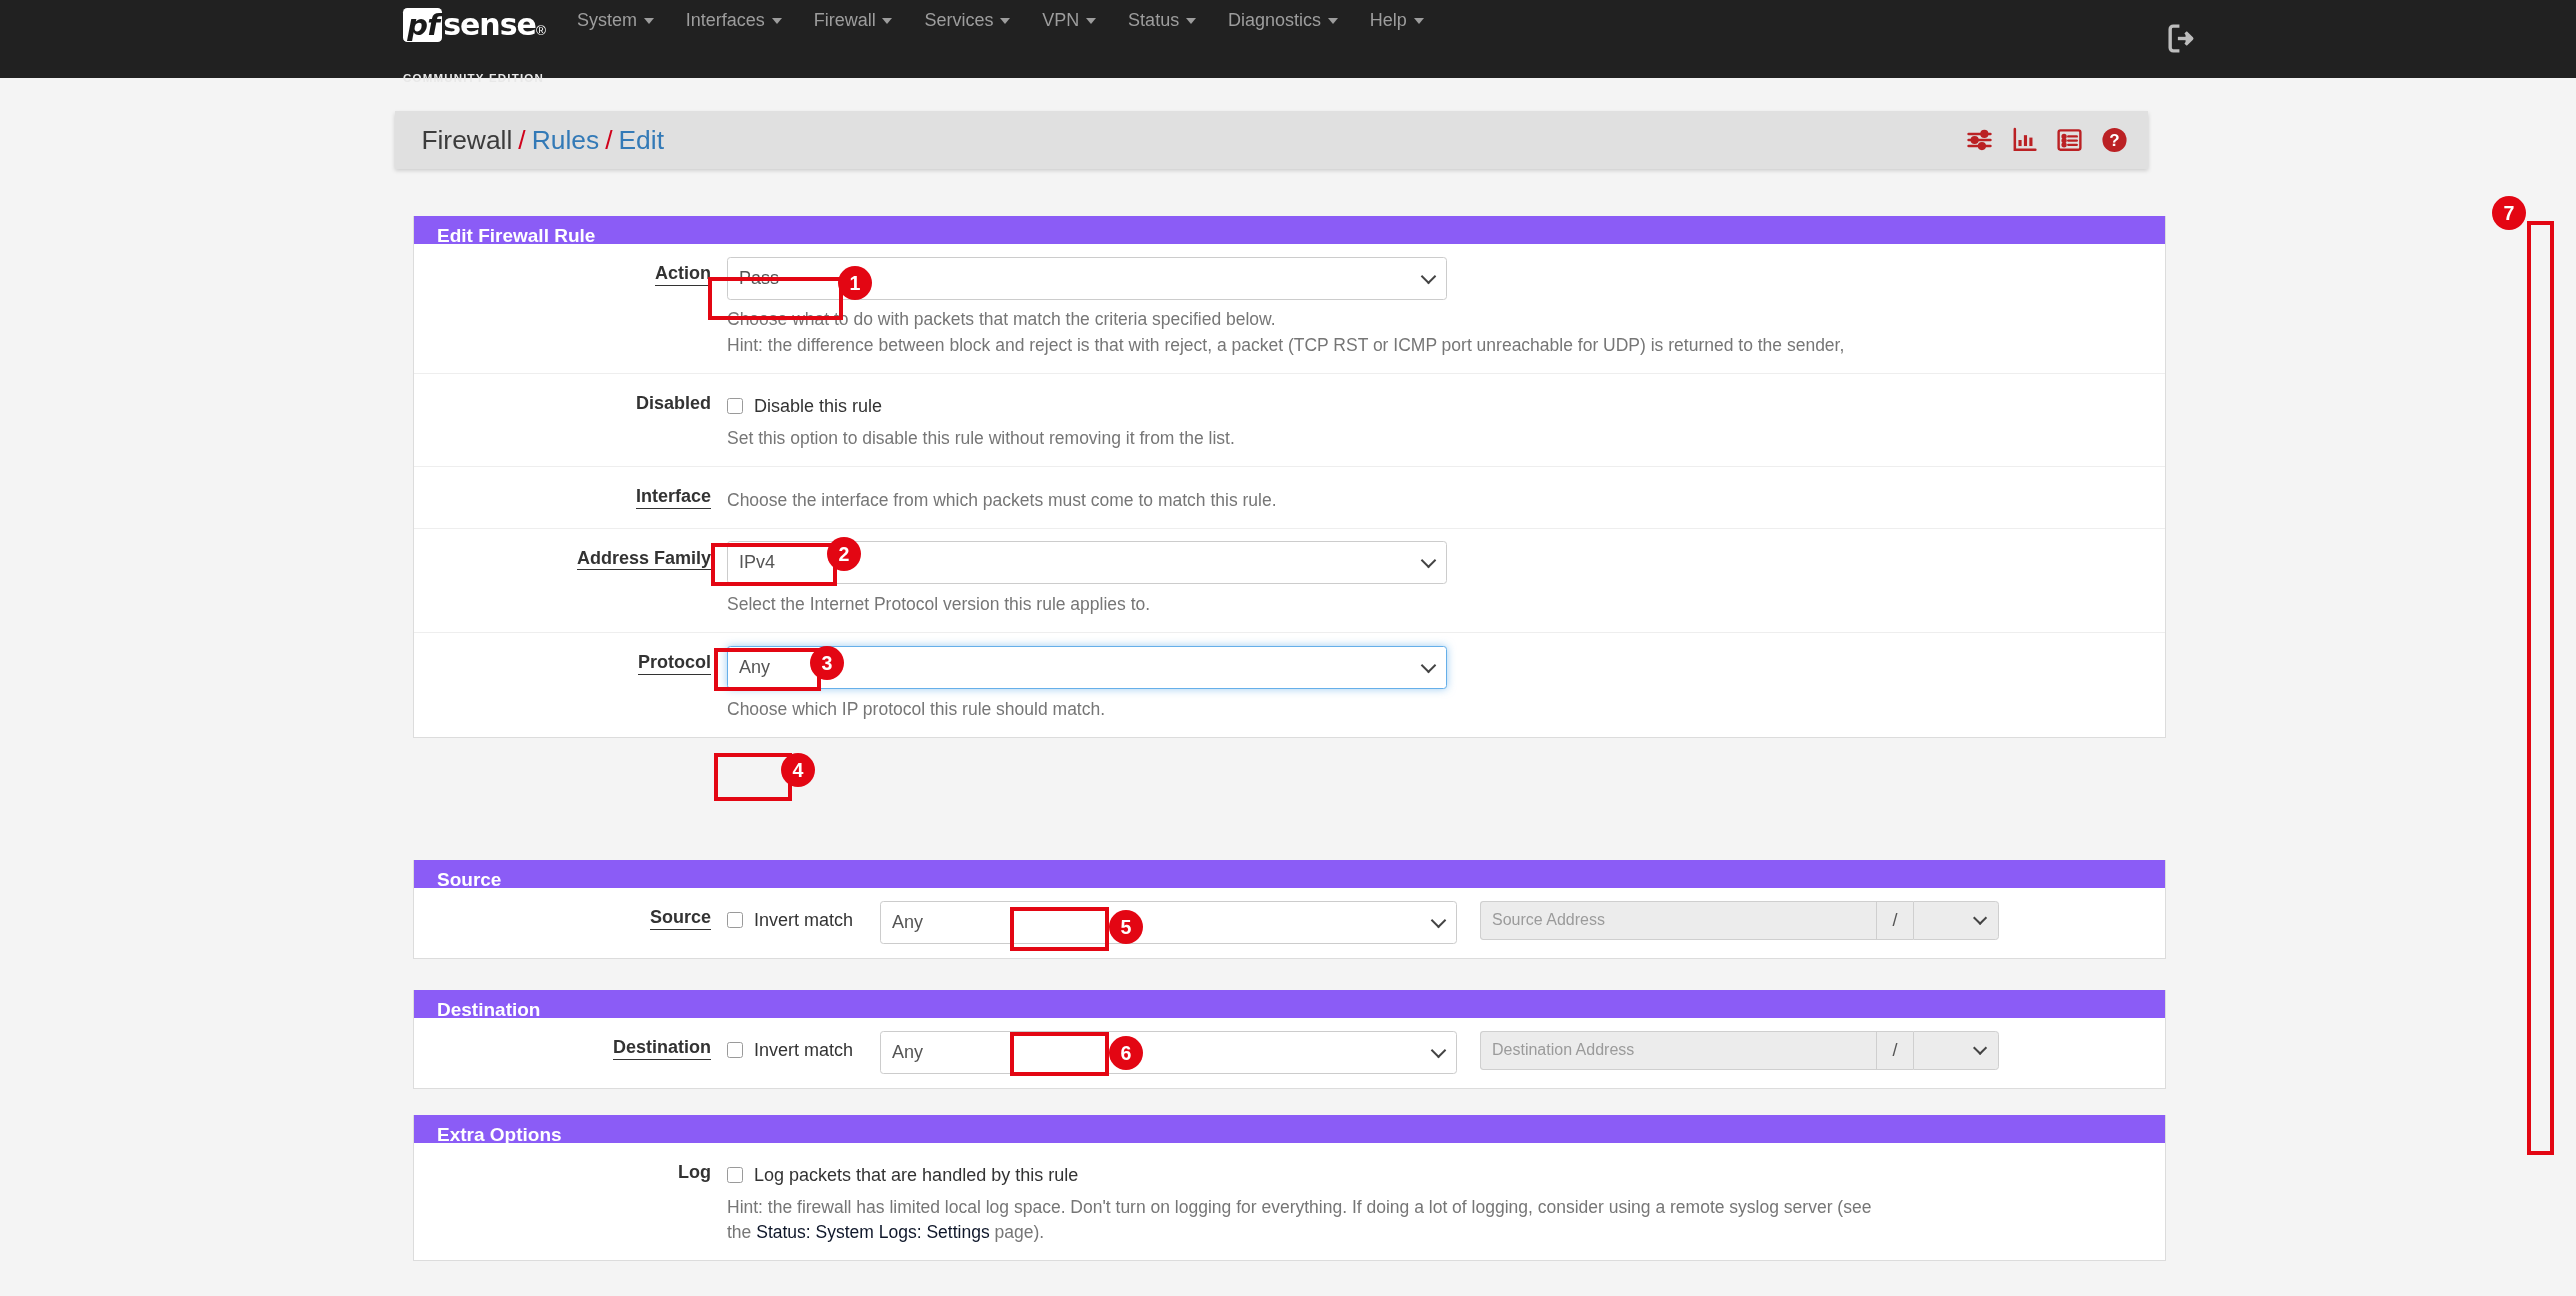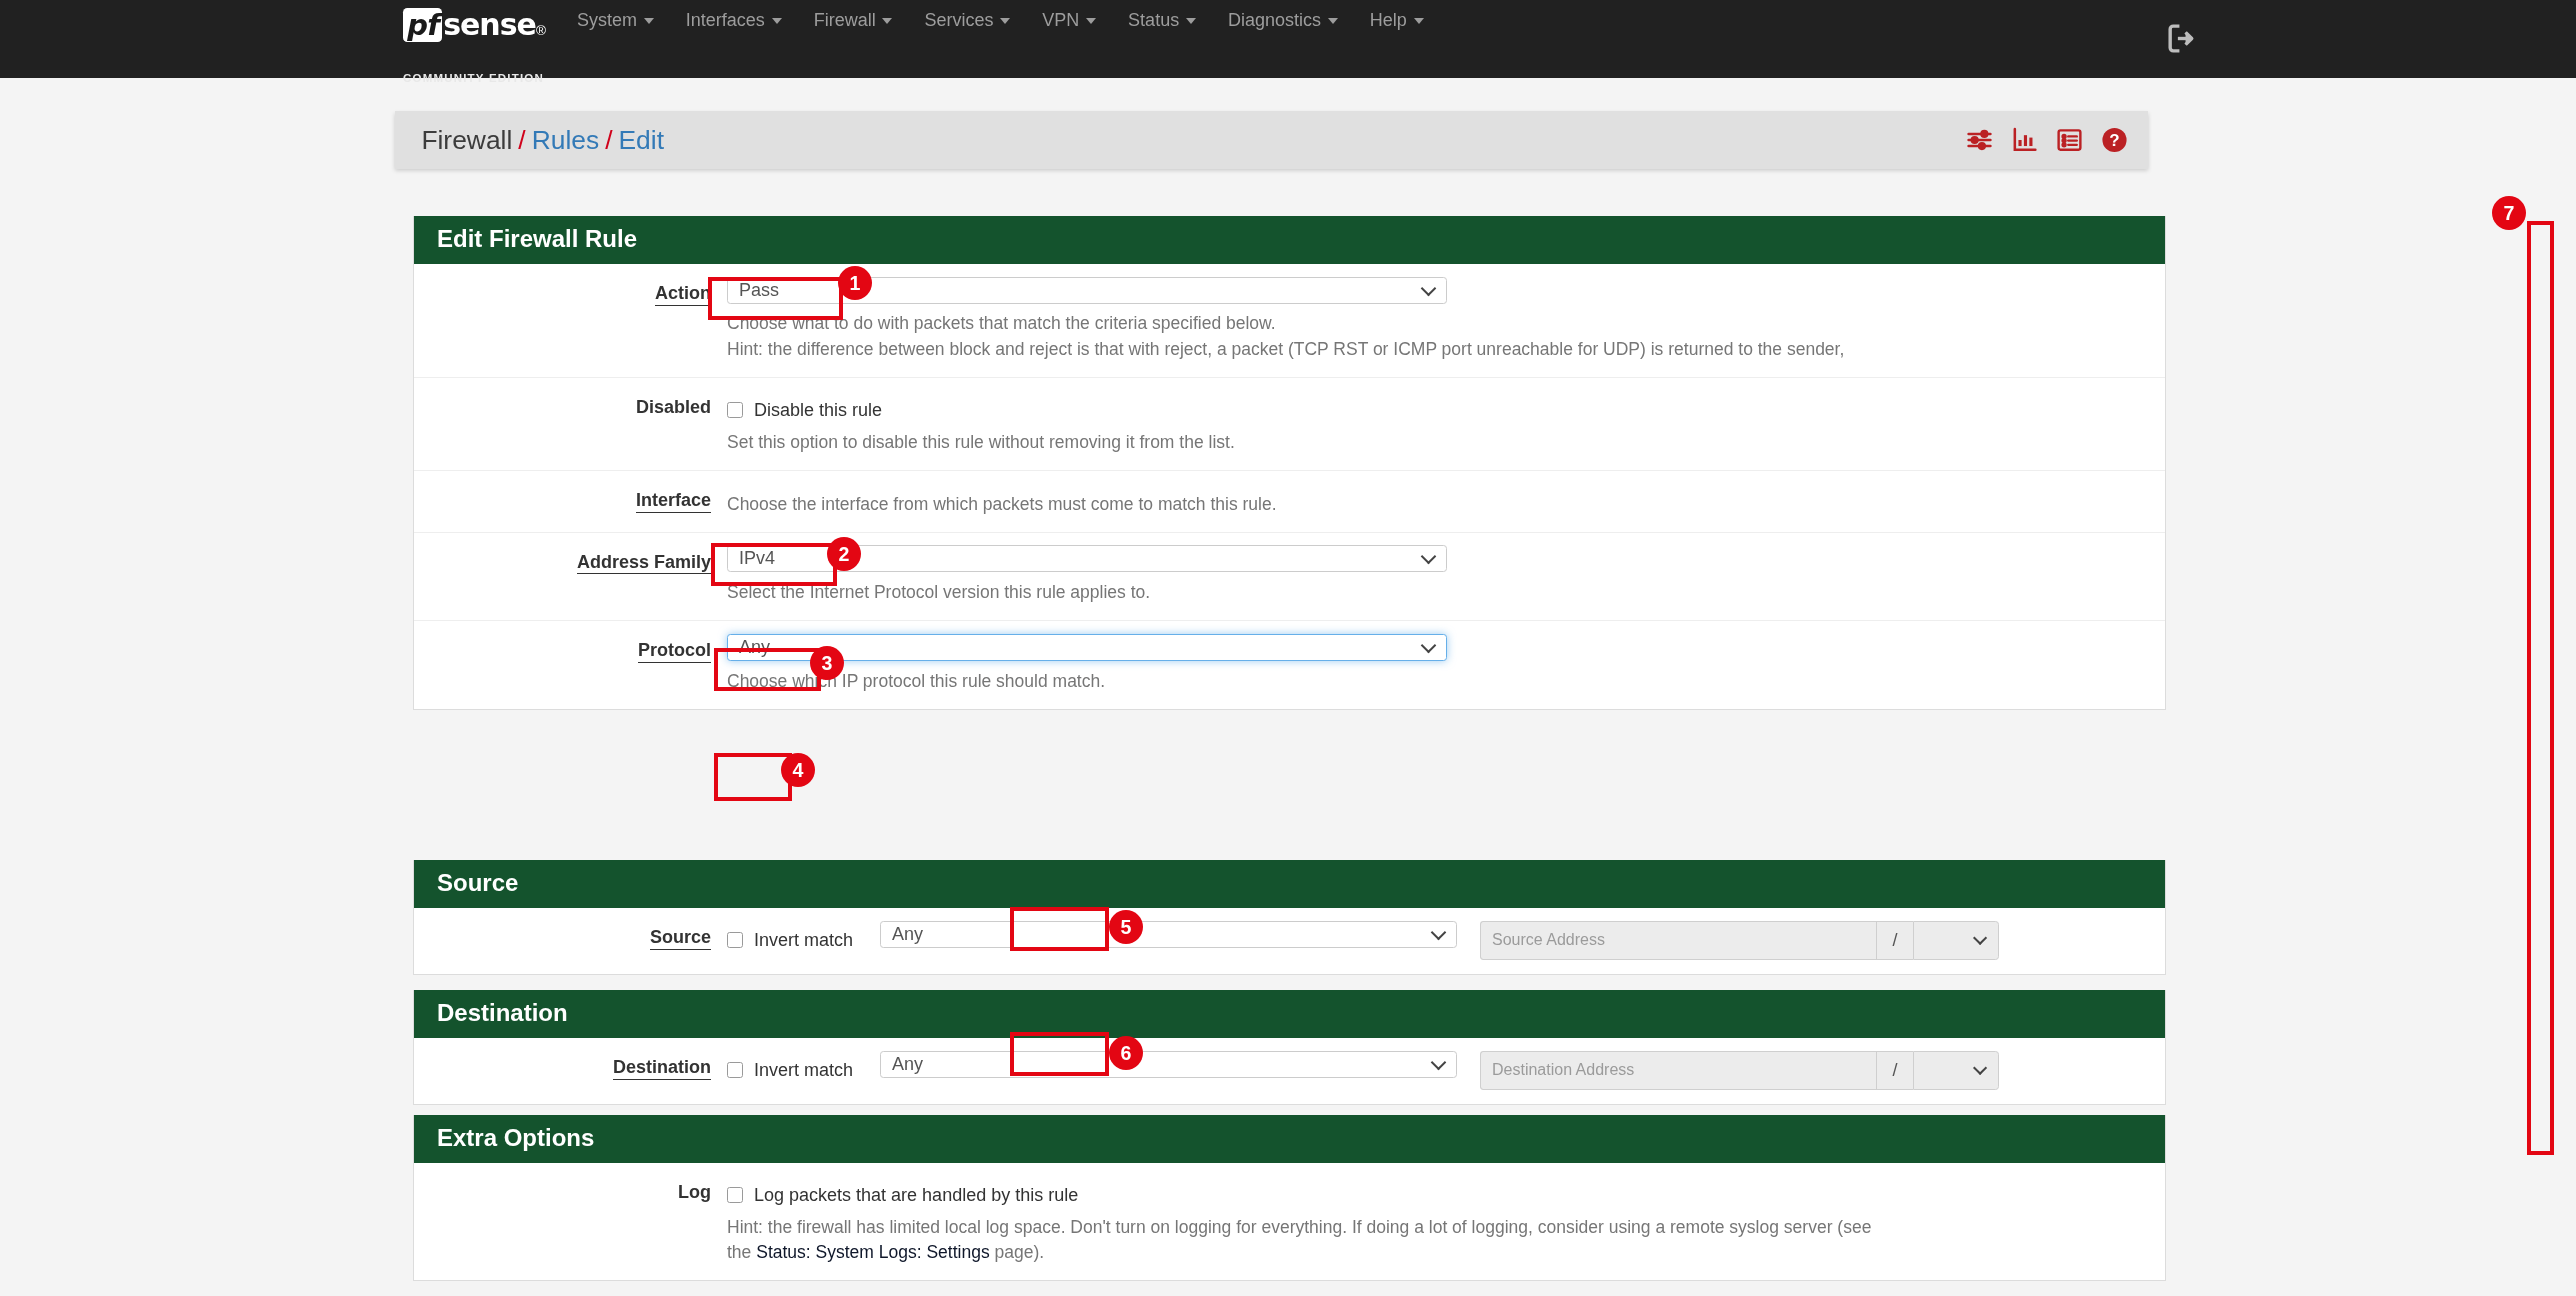--- a/index.html
+++ b/index.html
@@ -79,23 +79,23 @@
   }
   .crumb-icons svg { display: block; cursor: pointer; }
 
   
   .panel {
     position: absolute; left: 413px; top: 216px;
     width: 1753px; background: #ffffff;
     border: 0.9px solid #dcdcdc; border-top: none;
   }
   .panel-head {
-    background: #14532d; color: #ffffff;
-    font-size: 24px; font-weight: bold;
-    padding: 9.4px 0 9.4px 23px; height: 48px;
+    background: #8b5cf6; color: #ffffff;
+    font-size: 19px; font-weight: bold;
+    padding: 9.4px 0 9.4px 23px; height: 28px;
   }
   .row {
     display: flex; align-items: flex-start;
     padding: 0; border-bottom: 0.9px solid #eeeeee;
     background: #ffffff;
   }
   .row.last { border-bottom: none; }
   .lbl-col {
     width: 313px; flex: 0 0 313px;
     text-align: right; padding: 19px 16px 0 0;
@@ -106,21 +106,21 @@
   }
   .fld-col { flex: 1; padding: 12.8px 0 14.5px 0; position: relative; }
   .help {
     font-size: 17.5px; color: #767676; line-height: 25.6px;
     margin-top: 7.7px; max-width: 1431px;
   }
   .help a { color: #0f172a; text-decoration: none; margin-top: 16px; }
 
   
   .select {
-    position: relative; height: 27px;
+    position: relative; height: 43px;
     border: 0.9px solid #cccccc; border-radius: 3.4px;
     background: #ffffff; display: flex; align-items: center;
     padding: 0 34px 0 11px; font-size: 18px; color: #555555;
     cursor: pointer;
   }
   .select.focused {
     border-color: #66afe9;
     box-shadow: 0 0 8.5px rgba(102,175,233,0.65);
   }
   .select .chev {

